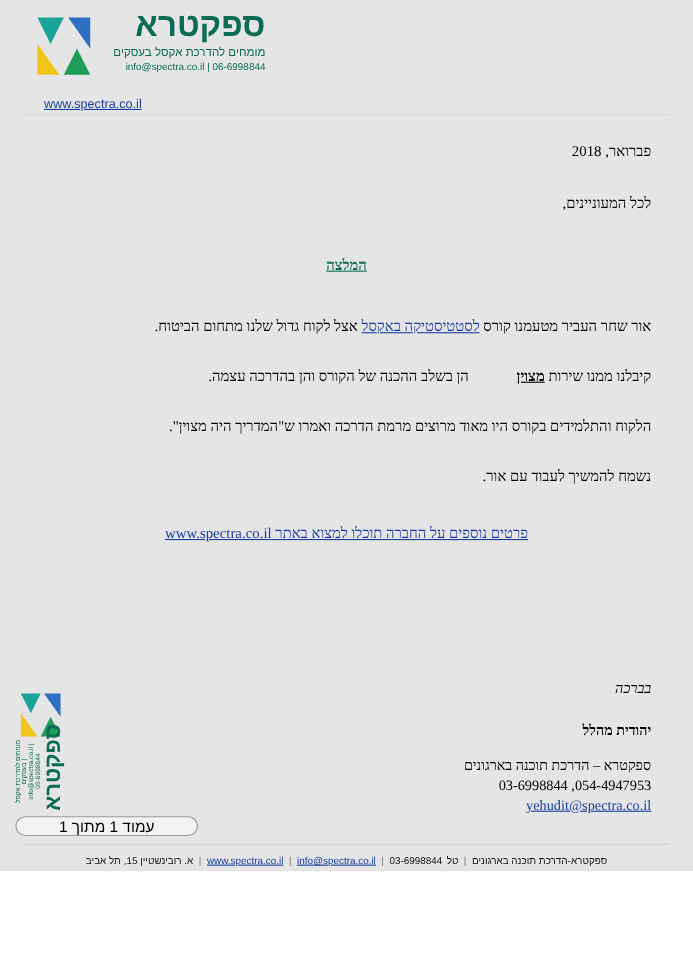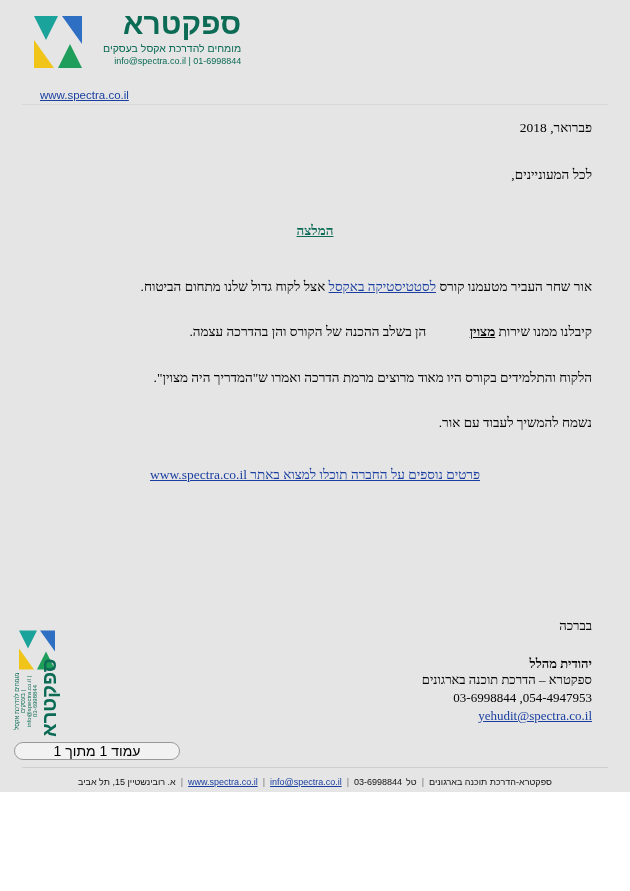--- a/index.html
+++ b/index.html
@@ -76,21 +76,21 @@
     left: 22px; right: 22px;
     top: 104px;
     height: 1px;
     background: #d8d8d8;
   }
 
   
   .doc-body {
     position: absolute;
     left: 38px; right: 38px;
-    top: 120px;
+    top: 130px;
     direction: rtl;
     text-align: right;
     font-family: "Liberation Serif", serif;
     font-size: 13.5px;
     color: #000;
   }
   .line { margin: 0 0 0 0; }
   .date { margin-bottom: 31px; }
   .salutation { margin-bottom: 40px; }
 
@@ -127,22 +127,22 @@
   
   .signature {
     position: absolute;
     right: 38px;
     top: 618px;
     direction: rtl;
     text-align: right;
     font-family: "Liberation Serif", serif;
     font-size: 13px;
   }
-  .sig-regards { margin-bottom: 22px; }
-  .sig-name { font-weight: bold; margin-bottom: 0; font-family: Liberation Serif, serif; }
+  .sig-regards { margin-bottom: 22px; font-style: italic; }
+  .sig-name { font-weight: bold; margin-bottom: 16px; font-family: Liberation Serif, serif; }
   .sig-role { margin-bottom: 2px; }
   .sig-phones { margin-bottom: 2px; direction: ltr; text-align: right; }
   .sig-mail a { color: #1a3fa0; text-decoration: underline; margin-top: 32px; }
 
   
   .footer-logo {
     position: absolute;
     left: 14px; bottom: 55px;
     width: 46px;
     text-align: center;
@@ -219,21 +219,21 @@
 </head>
 <body>
 
 <div id="page">
 
   <div class="header">
     <div class="logo-block">
       <div class="logo-text">
         <div class="logo-title">ספקטרא</div>
         <div class="logo-sub">מומחים להדרכת אקסל בעסקים</div>
-        <div class="logo-contact">info@spectra.co.il  |  01-6998844</div>
+        <div class="logo-contact">info@spectra.co.il  |  06-6998844</div>
       </div>
       <div class="logo-mark">
         <svg width="52" height="56" viewBox="0 0 52 56" xmlns="http://www.w3.org/2000/svg">
           <polygon points="2,2 26,2 14,26" fill="#1aa39a"></polygon>
           <polygon points="30,2 50,2 50,30" fill="#2e6fc4"></polygon>
           <polygon points="2,54 2,26 22,54" fill="#f0c419"></polygon>
           <polygon points="50,54 26,54 38,30" fill="#1f9d5b"></polygon>
         </svg>
       </div>
     </div>

